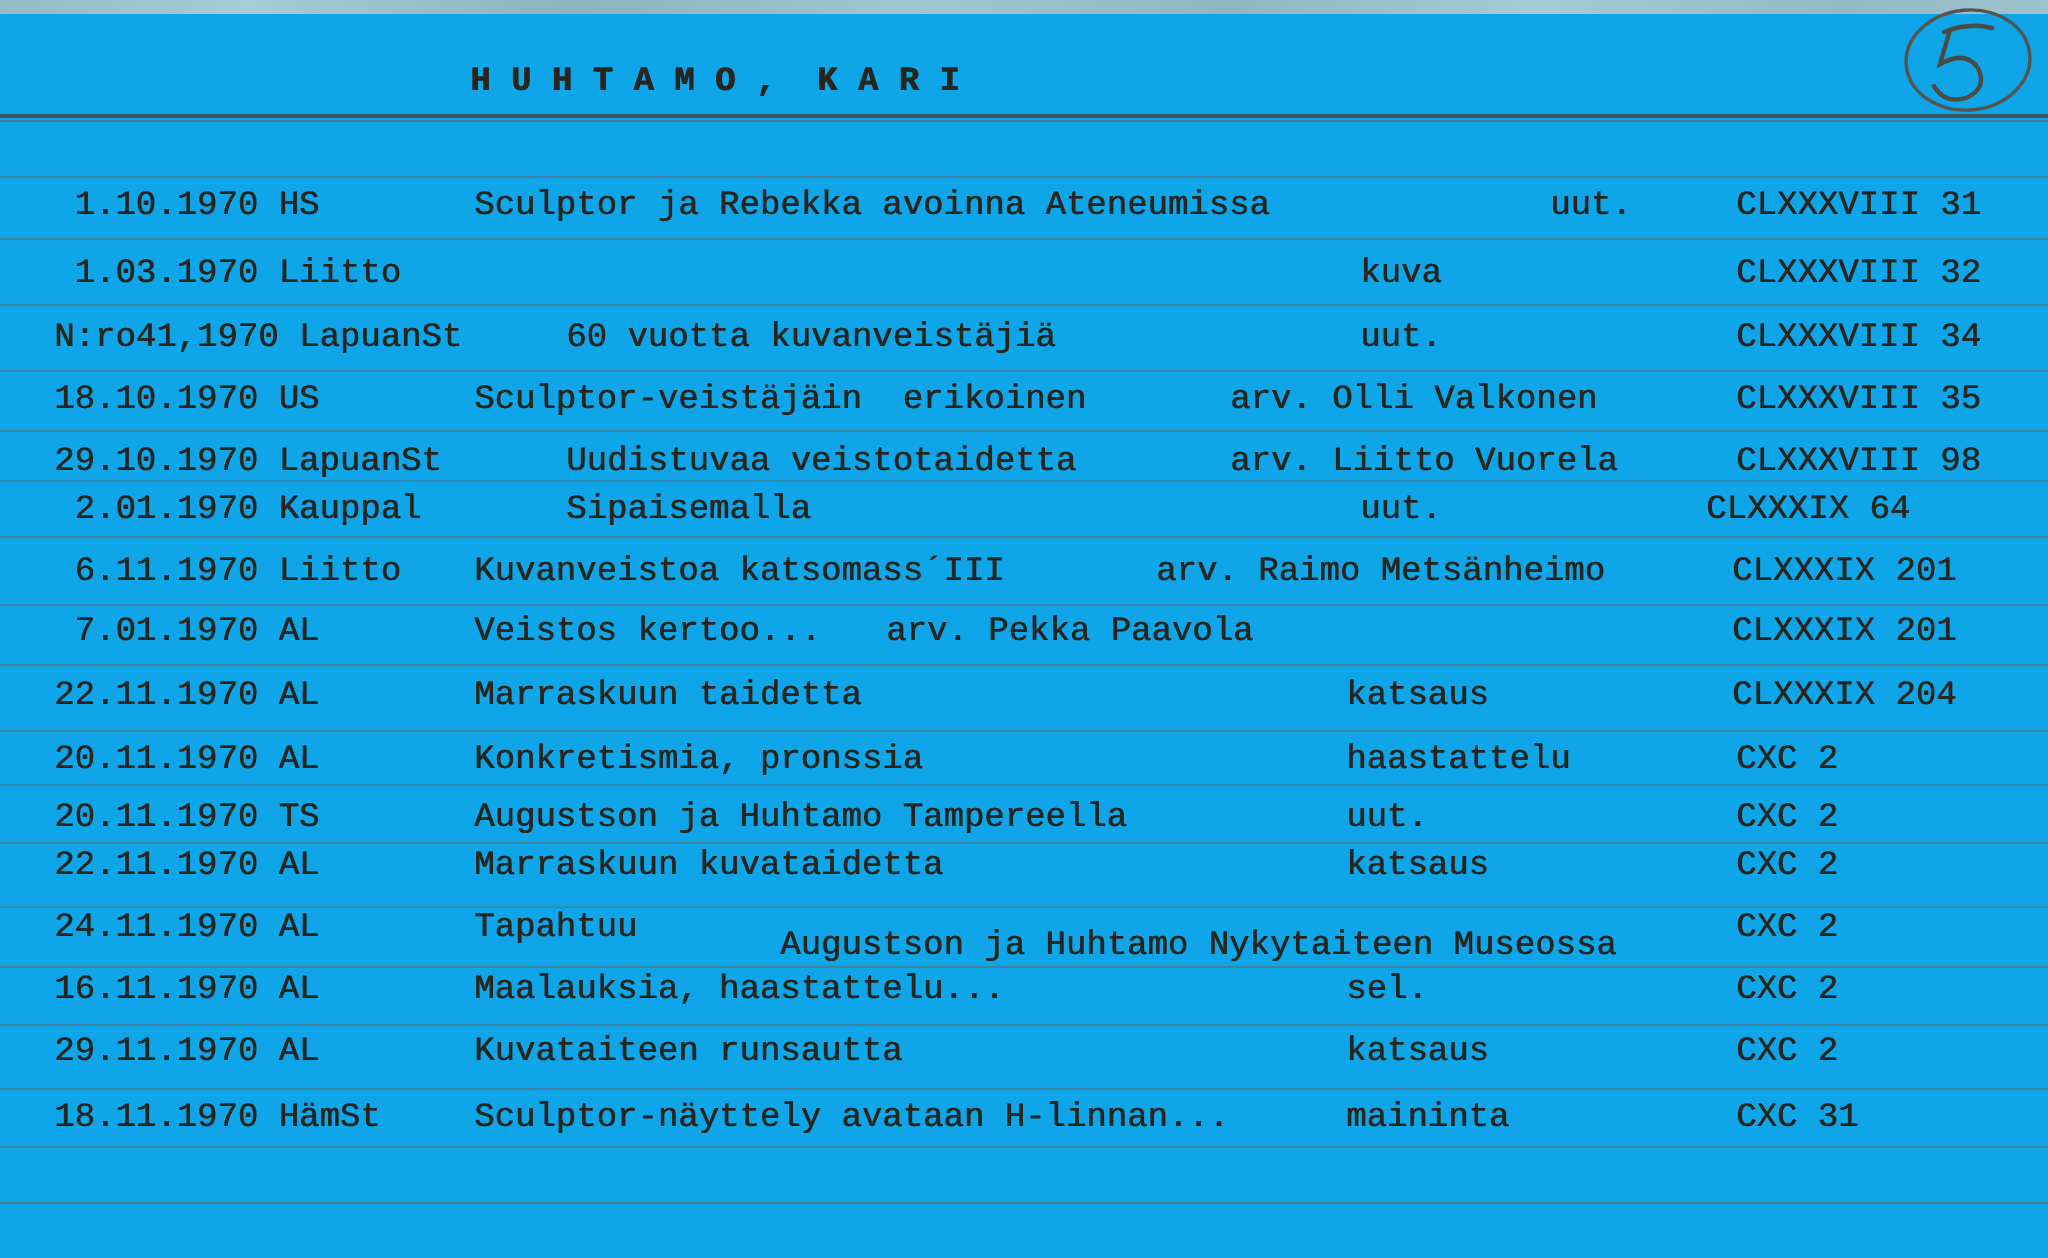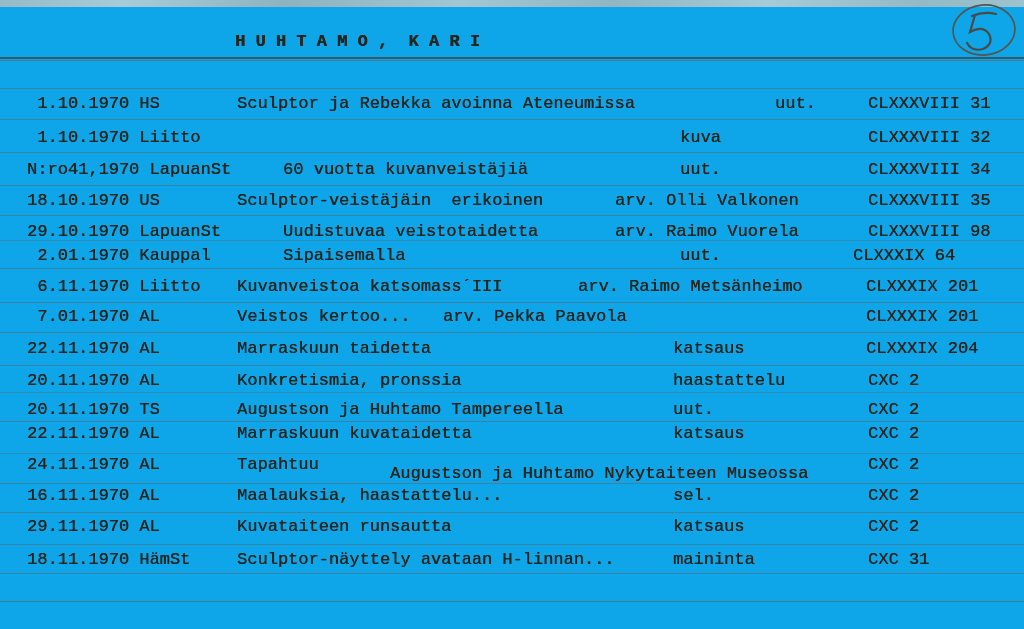--- a/index.html
+++ b/index.html
@@ -77,21 +77,21 @@
   <div class="rule mid" style="top:601px"></div>
 
   <div class="row" style="top:94px">
     <span style="left:27px"> 1.10.1970 HS</span>
     <span style="left:237px">Sculptor ja Rebekka avoinna Ateneumissa</span>
     <span style="left:775px">uut.</span>
     <span style="left:868px">CLXXXVIII 31</span>
   </div>
 
   <div class="row" style="top:128px">
-    <span style="left:27px"> 1.10.1970 Liitto</span>
+    <span style="left:27px"> 1.03.1970 Liitto</span>
     <span style="left:680px">kuva</span>
     <span style="left:868px">CLXXXVIII 32</span>
   </div>
 
   <div class="row" style="top:160px">
     <span style="left:27px">N:ro41,1970 LapuanSt</span>
     <span style="left:283px">60 vuotta kuvanveistäjiä</span>
     <span style="left:680px">uut.</span>
     <span style="left:868px">CLXXXVIII 34</span>
   </div>
@@ -99,21 +99,21 @@
   <div class="row" style="top:191px">
     <span style="left:27px">18.10.1970 US</span>
     <span style="left:237px">Sculptor-veistäjäin  erikoinen</span>
     <span style="left:615px">arv. Olli Valkonen</span>
     <span style="left:868px">CLXXXVIII 35</span>
   </div>
 
   <div class="row" style="top:222px">
     <span style="left:27px">29.10.1970 LapuanSt</span>
     <span style="left:283px">Uudistuvaa veistotaidetta</span>
-    <span style="left:615px">arv. Raimo Vuorela</span>
+    <span style="left:615px">arv. Liitto Vuorela</span>
     <span style="left:868px">CLXXXVIII 98</span>
   </div>
 
   <div class="row" style="top:246px">
     <span style="left:27px"> 2.01.1970 Kauppal</span>
     <span style="left:283px">Sipaisemalla</span>
     <span style="left:680px">uut.</span>
     <span style="left:853px">CLXXXIX 64</span>
   </div>
 

